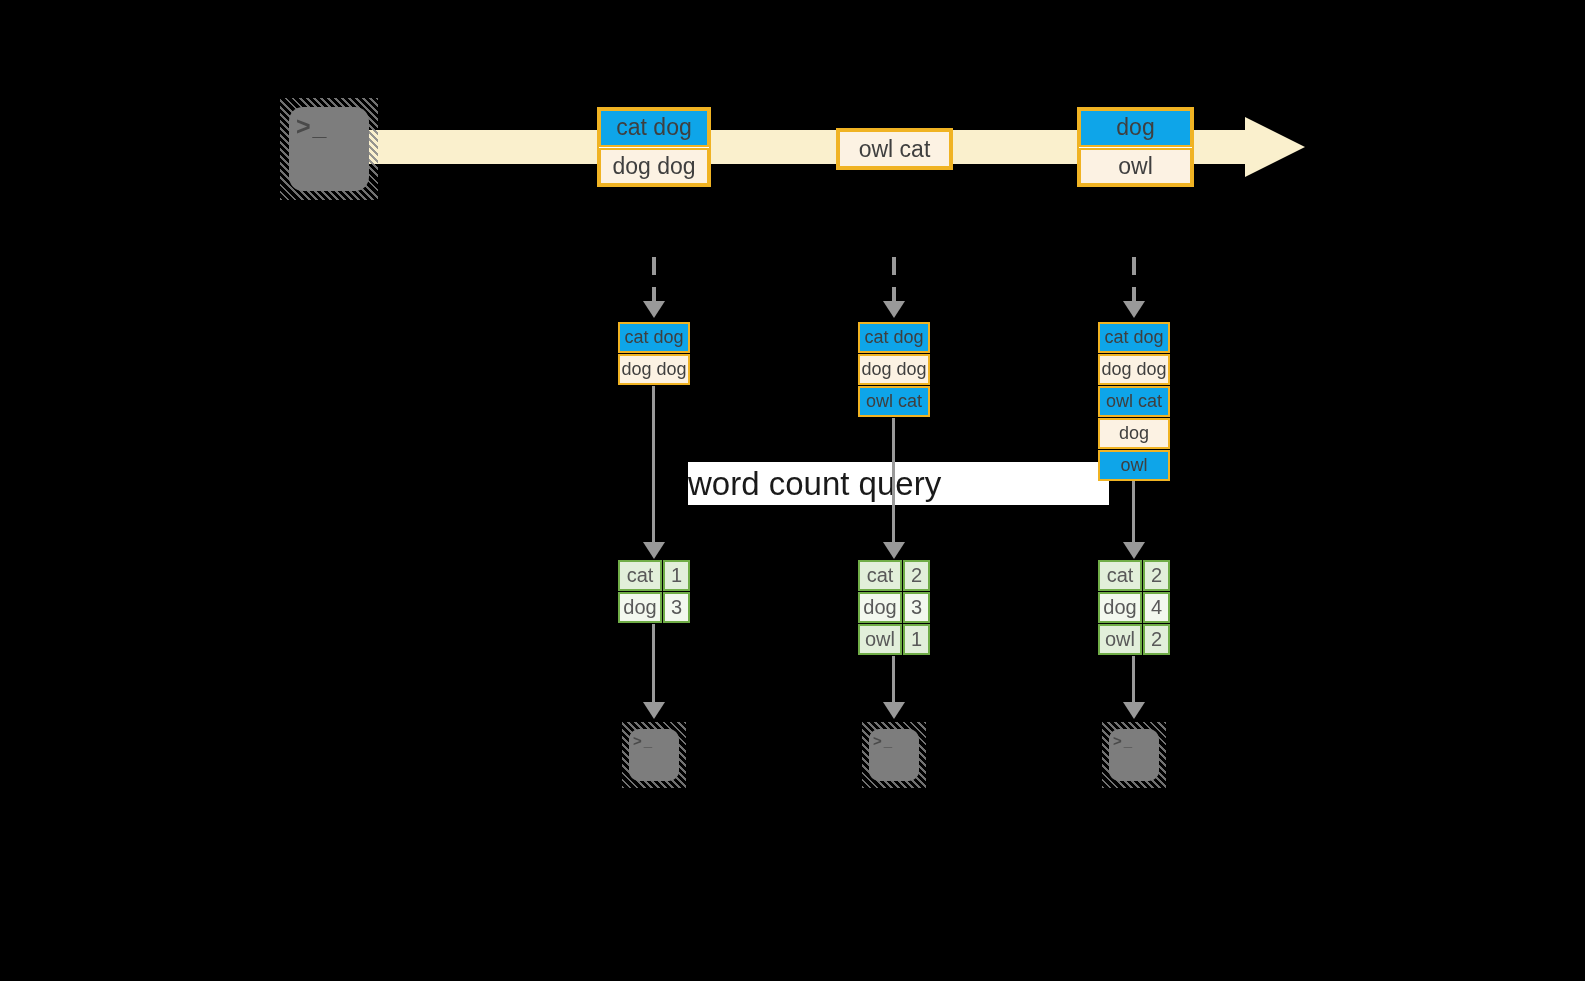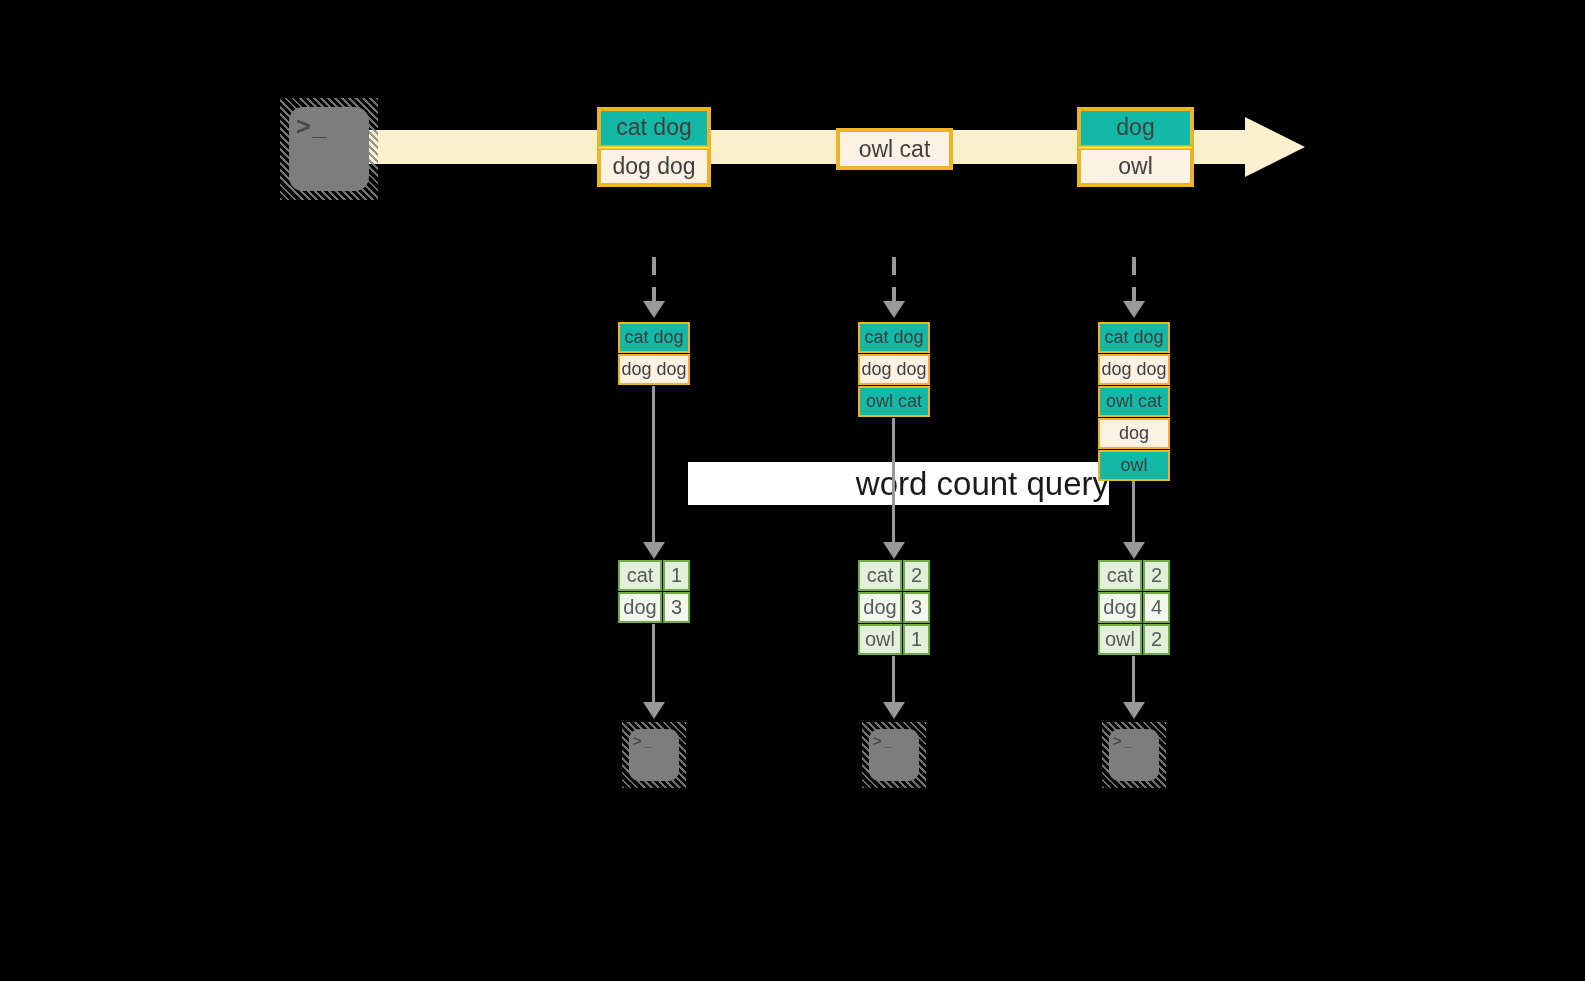--- a/index.html
+++ b/index.html
@@ -22,21 +22,21 @@
   .t-src .prompt{top:14px;left:16px;font-size:25px;}
   .t-out{width:64px;height:66px;top:722px;}
   .t-out .inner{inset:7px;border-radius:10px;}
   .t-out .prompt{top:10px;left:11px;font-size:15px;}
 
   
   .msg-box{position:absolute;z-index:4;border:2px solid #F0B323;background:#fff;
            display:flex;flex-direction:column;gap:1px;box-sizing:border-box;}
   .msg-row{flex:1;border:2px solid #F0B323;display:flex;align-items:center;justify-content:center;
            font-size:23px;color:#3F3F3F;box-sizing:border-box;}
-  .fill-a{background:#14b8a6;}
+  .fill-a{background:#0ea5e9;}
   .fill-b{background:#FCF2E3;}
 
   
   .stack-box{position:absolute;z-index:4;width:72px;display:flex;flex-direction:column;gap:1px;}
   .stack-row{height:31px;border:2px solid #F0B323;display:flex;align-items:center;justify-content:center;
              font-size:18px;color:#3F3F3F;box-sizing:border-box;}
 
   
   .dash-line{position:absolute;width:4px;z-index:3;
     background:repeating-linear-gradient(to bottom,#999 0 18px,transparent 18px 30px);}
@@ -47,21 +47,21 @@
   
   .wc-table{position:absolute;z-index:4;width:72px;display:grid;
             grid-template-columns:44px 27px;gap:1px;}
   .wc-cell{height:31px;border:2px solid #70AD47;display:flex;align-items:center;justify-content:center;
            font-size:20px;color:#595959;box-sizing:border-box;}
   .g-a{background:#E2EFDA;}
   .g-b{background:#F3F8EF;}
 
   
   .banner{position:absolute;left:688px;top:462px;width:421px;height:43px;background:#fff;z-index:2;
-          display:flex;align-items:center;justify-content:flex-end;}
+          display:flex;align-items:center;justify-content:flex-start;}
   .banner span{font-size:33px;color:#1a1a1a;}
 </style>
 </head>
 <body>
 
 <div class="canvas">
 
   <div class="band"></div>
   <div class="band-head"></div>
 

